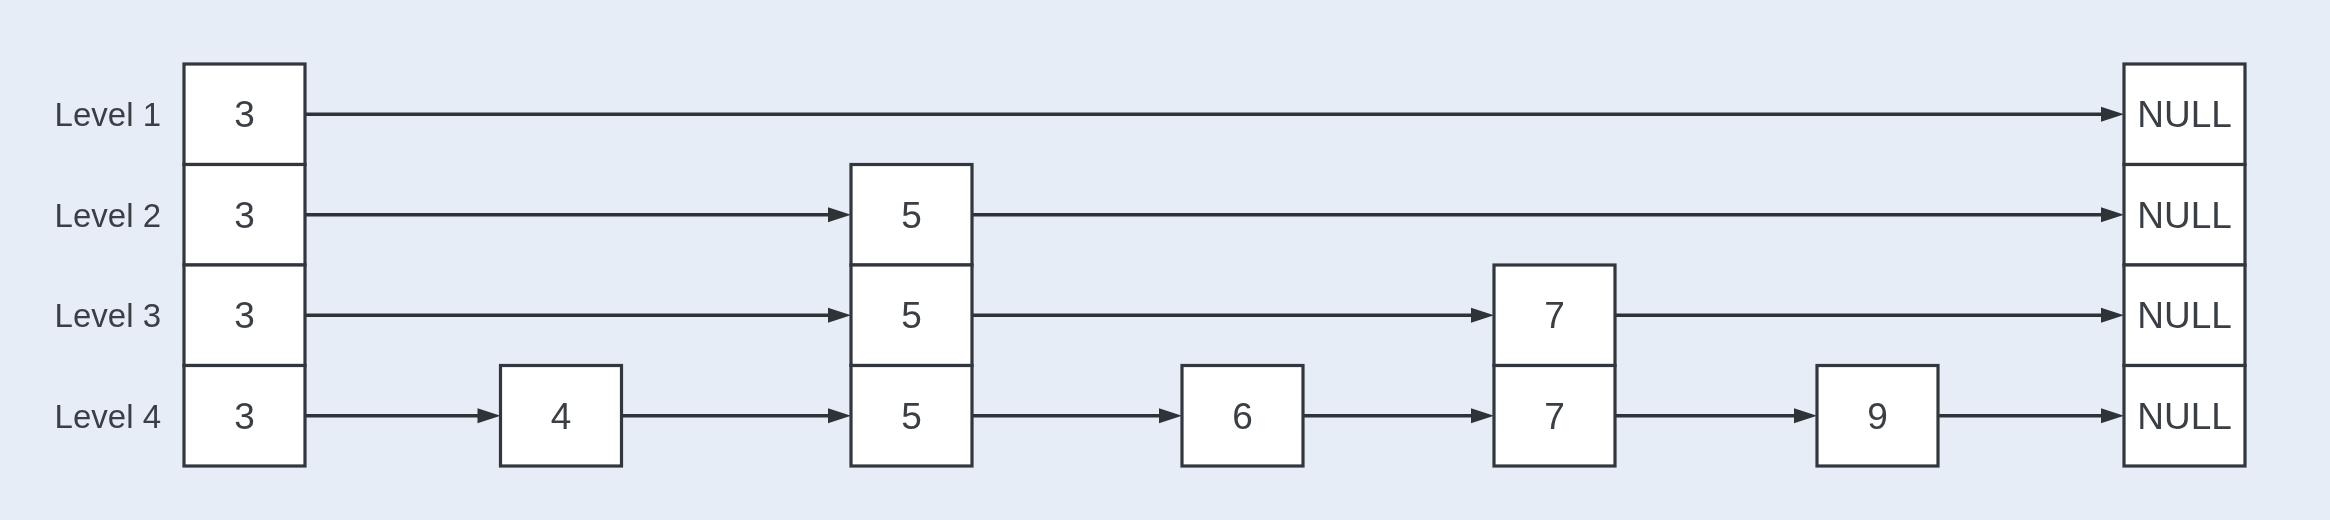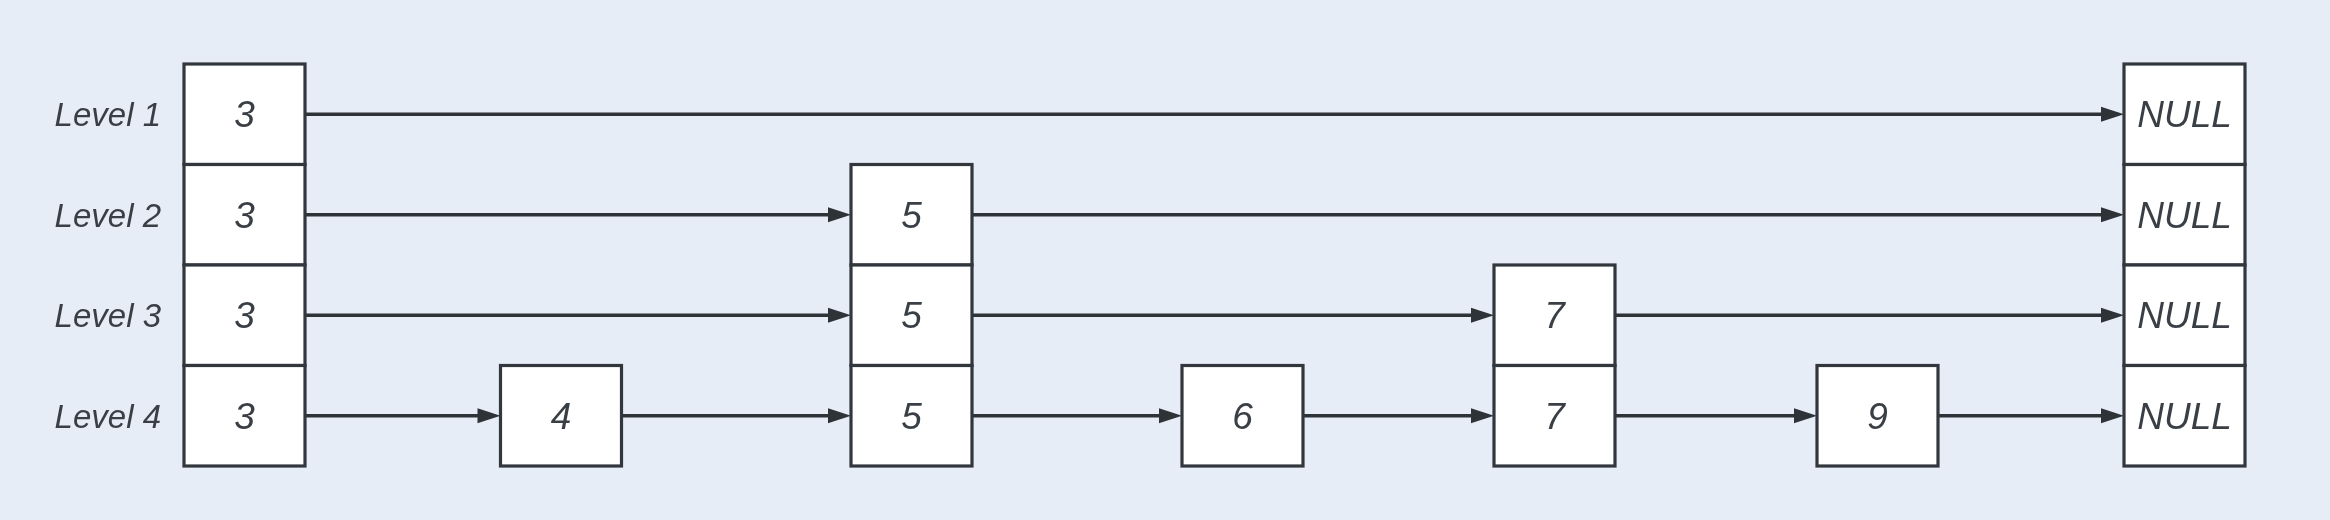--- a/index.html
+++ b/index.html
@@ -8,21 +8,20 @@
   }
   body {
     width: 2330px;
     height: 520px;
     overflow: hidden;
     font-family: "Liberation Sans", sans-serif;
   }
   #diagram-wrap {
     width: 2330px;
     height: 520px;
-    font-style: italic;
   }
   svg {
     display: block;
     width: 2330px;
     height: 520px;
   }
   text.level-label {
     font-family: "Liberation Sans", sans-serif;
     font-size: 33px;
   }

